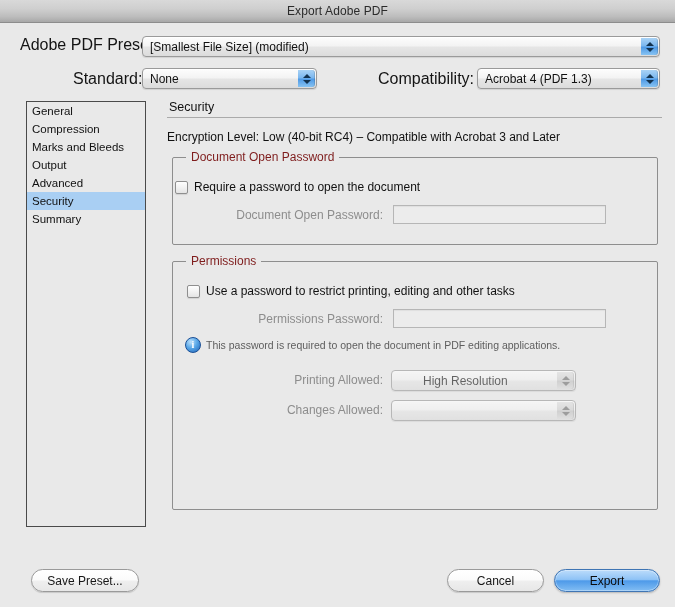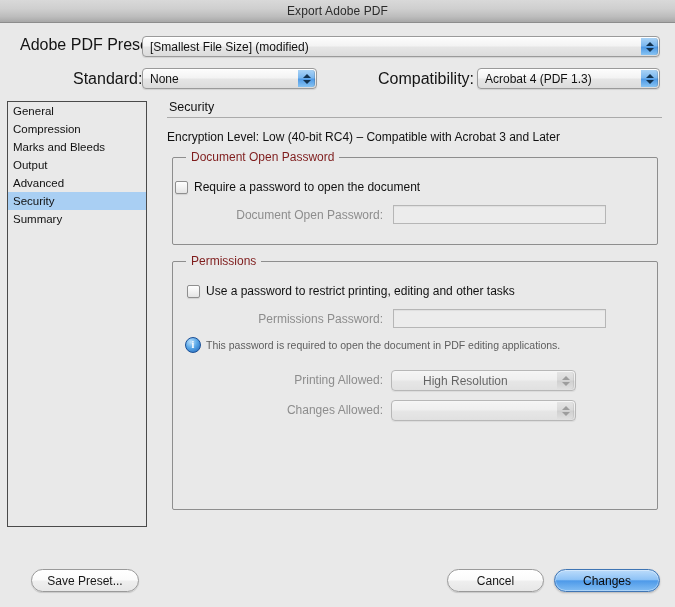--- a/index.html
+++ b/index.html
@@ -38,21 +38,21 @@
     border-radius:0 3px 3px 0;
     display:flex;flex-direction:column;align-items:center;justify-content:center;
     box-shadow:-1px 0 0 rgba(0,0,0,.12) inset;
   }
   .stepper .tri{width:0;height:0;border-left:4px solid transparent;border-right:4px solid transparent;}
   .stepper .up{border-bottom:4px solid #12324f;margin-bottom:2px;}
   .stepper .dn{border-top:4px solid #12324f;}
 
   
   .sidebar{
-    position:absolute;left:7px;top:101px;width:140px;height:426px;
+    position:absolute;left:26px;top:101px;width:120px;height:426px;
     background:#e9e9e9;border:1px solid #4a4a4a;box-sizing:border-box;overflow:hidden;
   }
   .side-item{height:18px;line-height:18px;padding-left:5px;font-size:11.5px;color:#111;}
   .side-item.sel{background:#a9cff3;}
   .panel-title{font-size:12.5px;color:#111;}
   .panel-rule{position:absolute;left:167px;top:117px;width:495px;height:1px;background:#aaa;}
   .enc{position:absolute;left:167px;top:130px;font-size:12px;color:#111;}
 
   
   .group{
@@ -220,15 +220,15 @@
       <span class="stepper">
         <i class="tri up"></i>
           <i class="tri dn"></i>
       </span>
     </div>
 
   </div>
 
   <div class="btn" style="left:31px;top:569px;width:108px;">Save Preset...</div>
   <div class="btn" style="left:447px;top:569px;width:97px;">Cancel</div>
-  <div class="btn default" style="left:554px;top:569px;width:106px;">Changes</div>
+  <div class="btn default" style="left:554px;top:569px;width:106px;">Export</div>
 
 </div>
 
 </body></html>

